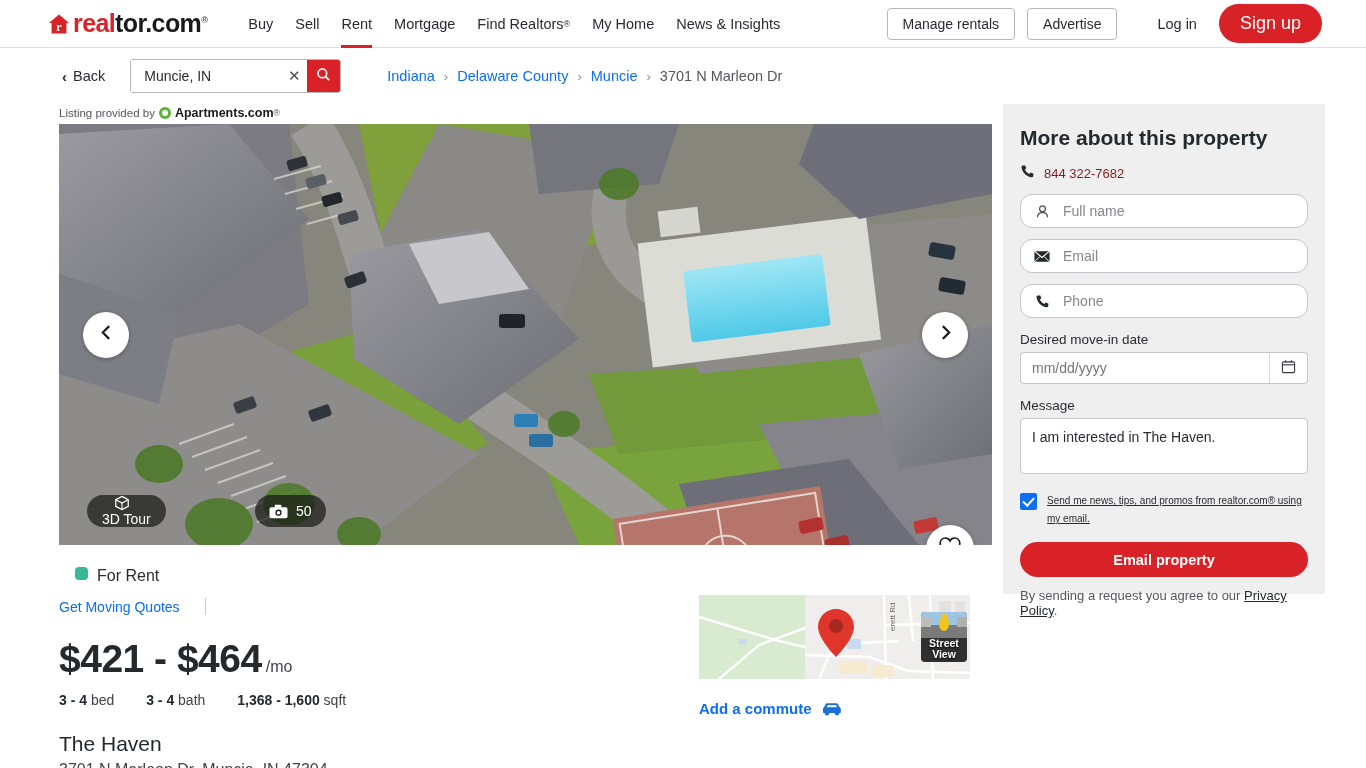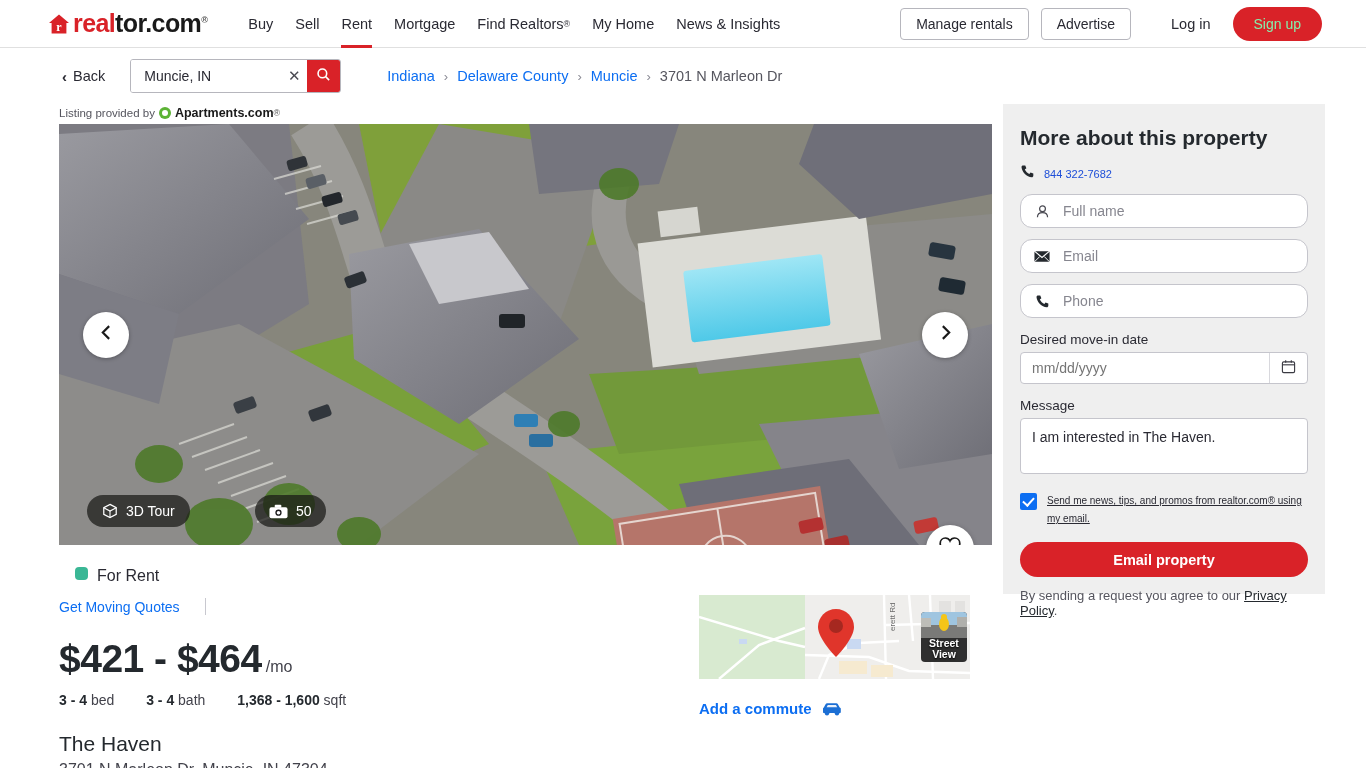--- a/index.html
+++ b/index.html
@@ -35,22 +35,22 @@
   .sup { font-size:9px; vertical-align:super; }
 
   .header-right { margin-left:auto; display:flex; align-items:center; margin-right:44px; }
   .btn-outline {
     border:1px solid #b6b6bd; border-radius:4px; background:#fff;
     font-size:14px; color:#2a2a33; padding:7px 15px; margin-left:12px; cursor:pointer;
     font-family:inherit;
   }
   .login-link { font-size:14.5px; color:#2a2a33; margin-left:40px; cursor:pointer; }
   .btn-signup {
-    background:#d92228; color:#86efac; border:none; border-radius:20px;
-    font-size:14px; padding:9px 21px; margin-left:22px; cursor:pointer;
+    background:#d92228; color:#ffffff; border:none; border-radius:20px;
+    font-size:18px; padding:9px 21px; margin-left:22px; cursor:pointer;
     font-family:inherit;
   }
 
   
   .searchrow { display:flex; align-items:center; height:56px; padding:0 0 0 62px; }
   .back { display:flex; align-items:center; font-size:14.5px; color:#2a2a33; cursor:pointer; }
   .back .chev { font-size:15px; margin-right:6px; font-weight:700; }
   .searchbox {
     display:flex; align-items:center; margin-left:25px;
     border:1px solid #b6b6bd; border-radius:3px; overflow:hidden; height:34px; background:#fff;
@@ -96,21 +96,21 @@
     display:flex; align-items:center; justify-content:center; cursor:pointer;
     box-shadow:0 1px 4px rgba(0,0,0,.3);
   }
   .arrow-prev { left:24px; }
   .arrow-next { right:24px; }
   .pill {
     position:absolute; bottom:18px; height:32px; border-radius:16px;
     background:rgba(25,25,22,.72); color:#fff; display:flex; align-items:center;
     padding:0 15px; font-size:14px; cursor:pointer;
   }
-  .pill-3d { left:28px; }
+  .pill-3d { left:28px;flex-direction:column; }
   .pill-photos { left:196px; padding:0 14px; }
   .pill .ic { margin-right:8px; display:flex; }
   .heart-btn {
     position:absolute; right:18px; bottom:-28px; width:48px; height:48px;
     border-radius:50%; background:#fff; display:flex; align-items:center;
     justify-content:center; cursor:pointer; box-shadow:0 1px 5px rgba(0,0,0,.25);
     z-index:5;
   }
 
   
@@ -147,21 +147,21 @@
   .commute {
     position:absolute; left:0; top:105px; display:flex; align-items:center;
     font-size:15px; font-weight:700; color:#0c6ef2; cursor:pointer; white-space:nowrap;
   }
   .commute .car { margin-left:9px; display:flex; }
 
   
   .right-col { width:322px; margin-left:9px; background:#efefef; padding:22px 17px 20px 17px; height:490px; }
   .panel-title { font-size:21px; font-weight:700; color:#24292e; }
   .phone-row { display:flex; align-items:center; margin-top:14px; }
-  .phone-num { font-size:11px; color:#1d4ed8; margin-left:9px; cursor:pointer; }
+  .phone-num { font-size:13px; color:#7f1d1d; margin-left:9px; cursor:pointer; }
 
   .field {
     display:flex; align-items:center; background:#fff; border:1px solid #c5c5cc;
     border-radius:12px; height:34px; margin-top:11px; padding:0 11px;
   }
   .field .fic { width:20px; display:flex; align-items:center; justify-content:center; color:#5a5a62; }
   .field input {
     flex:1; border:none; outline:none; font-size:14px; color:#2a2a33;
     font-family:inherit; margin-left:9px; background:transparent;
   }

